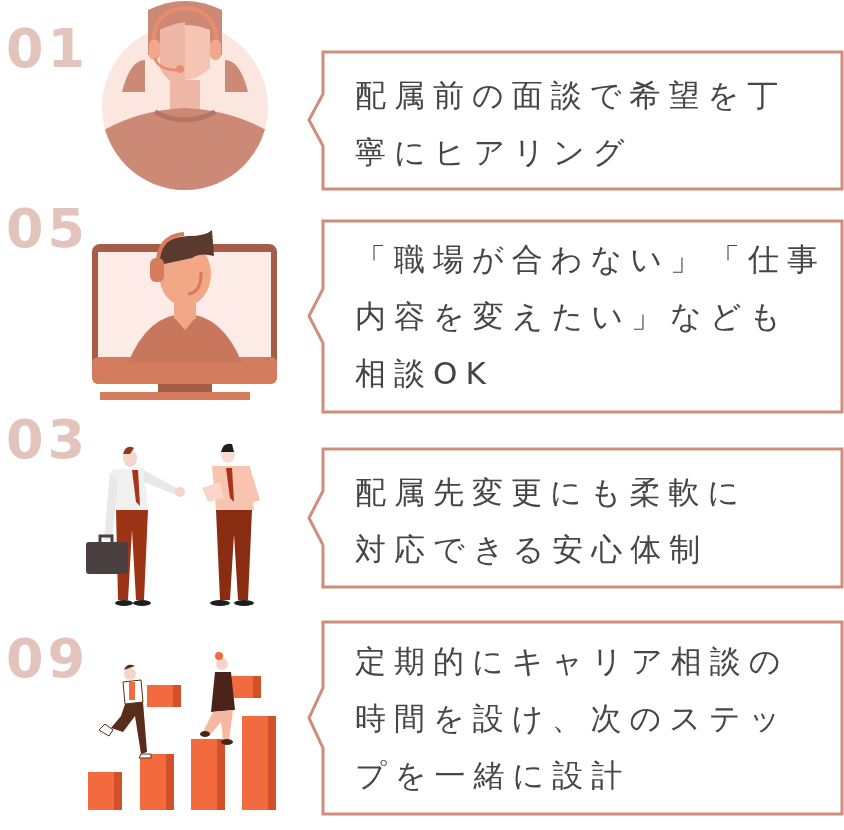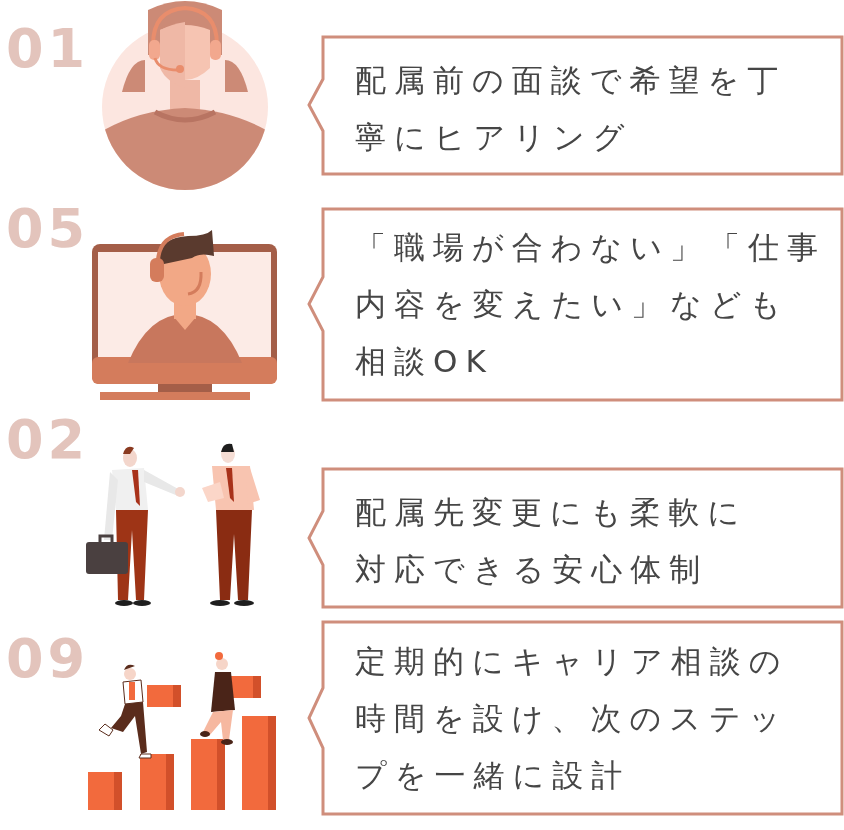--- a/index.html
+++ b/index.html
@@ -32,21 +32,21 @@
     <path d="M48 10 Q85 -8 122 10 L122 55 L48 55 Z" fill="#cc8a76"></path>
     <path d="M60 30 Q85 20 110 30 L110 68 Q85 92 60 68 Z" fill="#f6c4b2"></path>
     <path d="M85 22 L85 88 Q66 82 60 68 L60 30 Q72 24 85 22 Z" fill="#efb8a6"></path>
     <path d="M53 45 Q53 10 85 8 Q117 10 117 45" stroke="#e98d6c" stroke-width="4" fill="none"></path>
     <rect x="49" y="40" width="11" height="20" rx="5" fill="#f2a88e"></rect>
     <rect x="110" y="40" width="11" height="20" rx="5" fill="#f2a88e"></rect>
     <path d="M55 58 Q58 70 78 70" stroke="#e98d6c" stroke-width="3" fill="none"></path>
     <circle cx="80" cy="69" r="4" fill="#e98d6c"></circle>
   </svg>
 </div>
-<div class="box" style="top:35px;height:113px">
+<div class="box" style="top:50px;height:113px">
   <svg class="frame" width="537" height="141" viewBox="0 0 537 141">
     <path d="M16 2 L535 2 L535 139 L16 139 L16 96 L2 70 L16 44 Z" fill="#fff" stroke="#cf8e7c" stroke-width="3"></path>
   </svg>
   <div class="txt" style="top:17px">配属前の面談で希望を丁
 寧にヒアリング</div>
 </div>
 
 <div class="num" style="top:202px;--numc:#e3c4bc">05</div>
 <div class="illus" style="left:88px;top:222px;width:195px;height:185px">
   <svg width="195" height="185" viewBox="0 0 195 185">
@@ -58,30 +58,30 @@
     <path d="M86 95 L97 108 L108 95 Z" fill="#f2a886"></path>
     <ellipse cx="97" cy="52" rx="26" ry="32" fill="#f2a886"></ellipse>
     <path d="M68 44 Q68 16 100 14 Q118 14 124 8 L126 34 Q112 30 104 36 L76 42 Z" fill="#5a3a2e"></path>
     <rect x="62" y="36" width="14" height="24" rx="6" fill="#d47c5c"></rect>
     <path d="M70 38 Q72 14 96 12" stroke="#d47c5c" stroke-width="4" fill="none"></path>
     <path d="M113 50 Q114 70 100 72" stroke="#d47c5c" stroke-width="3" fill="none"></path>
     <rect x="70" y="162" width="54" height="9" fill="#a45e48"></rect>
     <rect x="12" y="170" width="150" height="8" fill="#d47c5c"></rect>
   </svg>
 </div>
-<div class="box" style="top:207px;height:150px">
+<div class="box" style="top:219px;height:150px">
   <svg class="frame" width="537" height="195" viewBox="0 0 537 195">
     <path d="M16 2 L535 2 L535 193 L16 193 L16 124 L2 97 L16 70 Z" fill="#fff" stroke="#cf8e7c" stroke-width="3"></path>
   </svg>
   <div class="txt" style="top:12px">「職場が合わない」「仕事
 内容を変えたい」なども
 相談OK</div>
 </div>
 
-<div class="num" style="top:413px;--numc:#e3c4bc">02</div>
+<div class="num" style="top:413px;--numc:#e3c4bc">03</div>
 <div class="illus" style="left:82px;top:440px;width:190px;height:172px">
   <svg width="190" height="172" viewBox="0 0 190 172">
 
     <ellipse cx="48" cy="18" rx="7" ry="9" fill="#f3d6cc"></ellipse>
     <path d="M41 14 Q44 4 52 8 L48 14 Z" fill="#8a3a20"></path>
     <path d="M30 30 L62 28 L66 70 L34 70 Z" fill="#f0f0f0"></path>
     <path d="M62 30 L98 50 L96 56 L62 42 Z" fill="#e8e8e8"></path>
     <circle cx="98" cy="52" r="5" fill="#f3d6cc"></circle>
     <path d="M28 32 L22 100 L30 100 L36 40 Z" fill="#e8e8e8"></path>
     <path d="M50 30 L54 62 L58 66 L56 30 Z" fill="#a8321a"></path>
@@ -95,21 +95,21 @@
     <path d="M139 12 Q141 2 150 4 L152 12 Z" fill="#1e1e1e"></path>
     <path d="M130 26 L168 26 L172 70 L134 70 Z" fill="#f8c4b0"></path>
     <path d="M168 28 L178 60 L166 64 L164 40 Z" fill="#f8c4b0"></path>
     <path d="M120 48 L138 42 L142 58 L126 62 Z" fill="#fbd6c8"></path>
     <path d="M144 28 L148 58 L152 62 L150 28 Z" fill="#a8321a"></path>
     <path d="M134 70 L170 70 L166 160 L156 160 L152 94 L148 160 L138 160 Z" fill="#8a2c12"></path>
     <ellipse cx="138" cy="163" rx="10" ry="3" fill="#1e1e1e"></ellipse>
     <ellipse cx="162" cy="163" rx="10" ry="3" fill="#1e1e1e"></ellipse>
   </svg>
 </div>
-<div class="box" style="top:467px;height:180px">
+<div class="box" style="top:447px;height:180px">
   <svg class="frame" width="537" height="142" viewBox="0 0 537 142">
     <path d="M16 2 L535 2 L535 140 L16 140 L16 98 L2 71 L16 44 Z" fill="#fff" stroke="#cf8e7c" stroke-width="3"></path>
   </svg>
   <div class="txt" style="top:17px">配属先変更にも柔軟に
 対応できる安心体制</div>
 </div>
 
 <div class="num" style="top:632px;--numc:#e3c4bc">09</div>
 <div class="illus" style="left:85px;top:650px;width:195px;height:165px">
   <svg width="195" height="165" viewBox="0 0 195 165">

